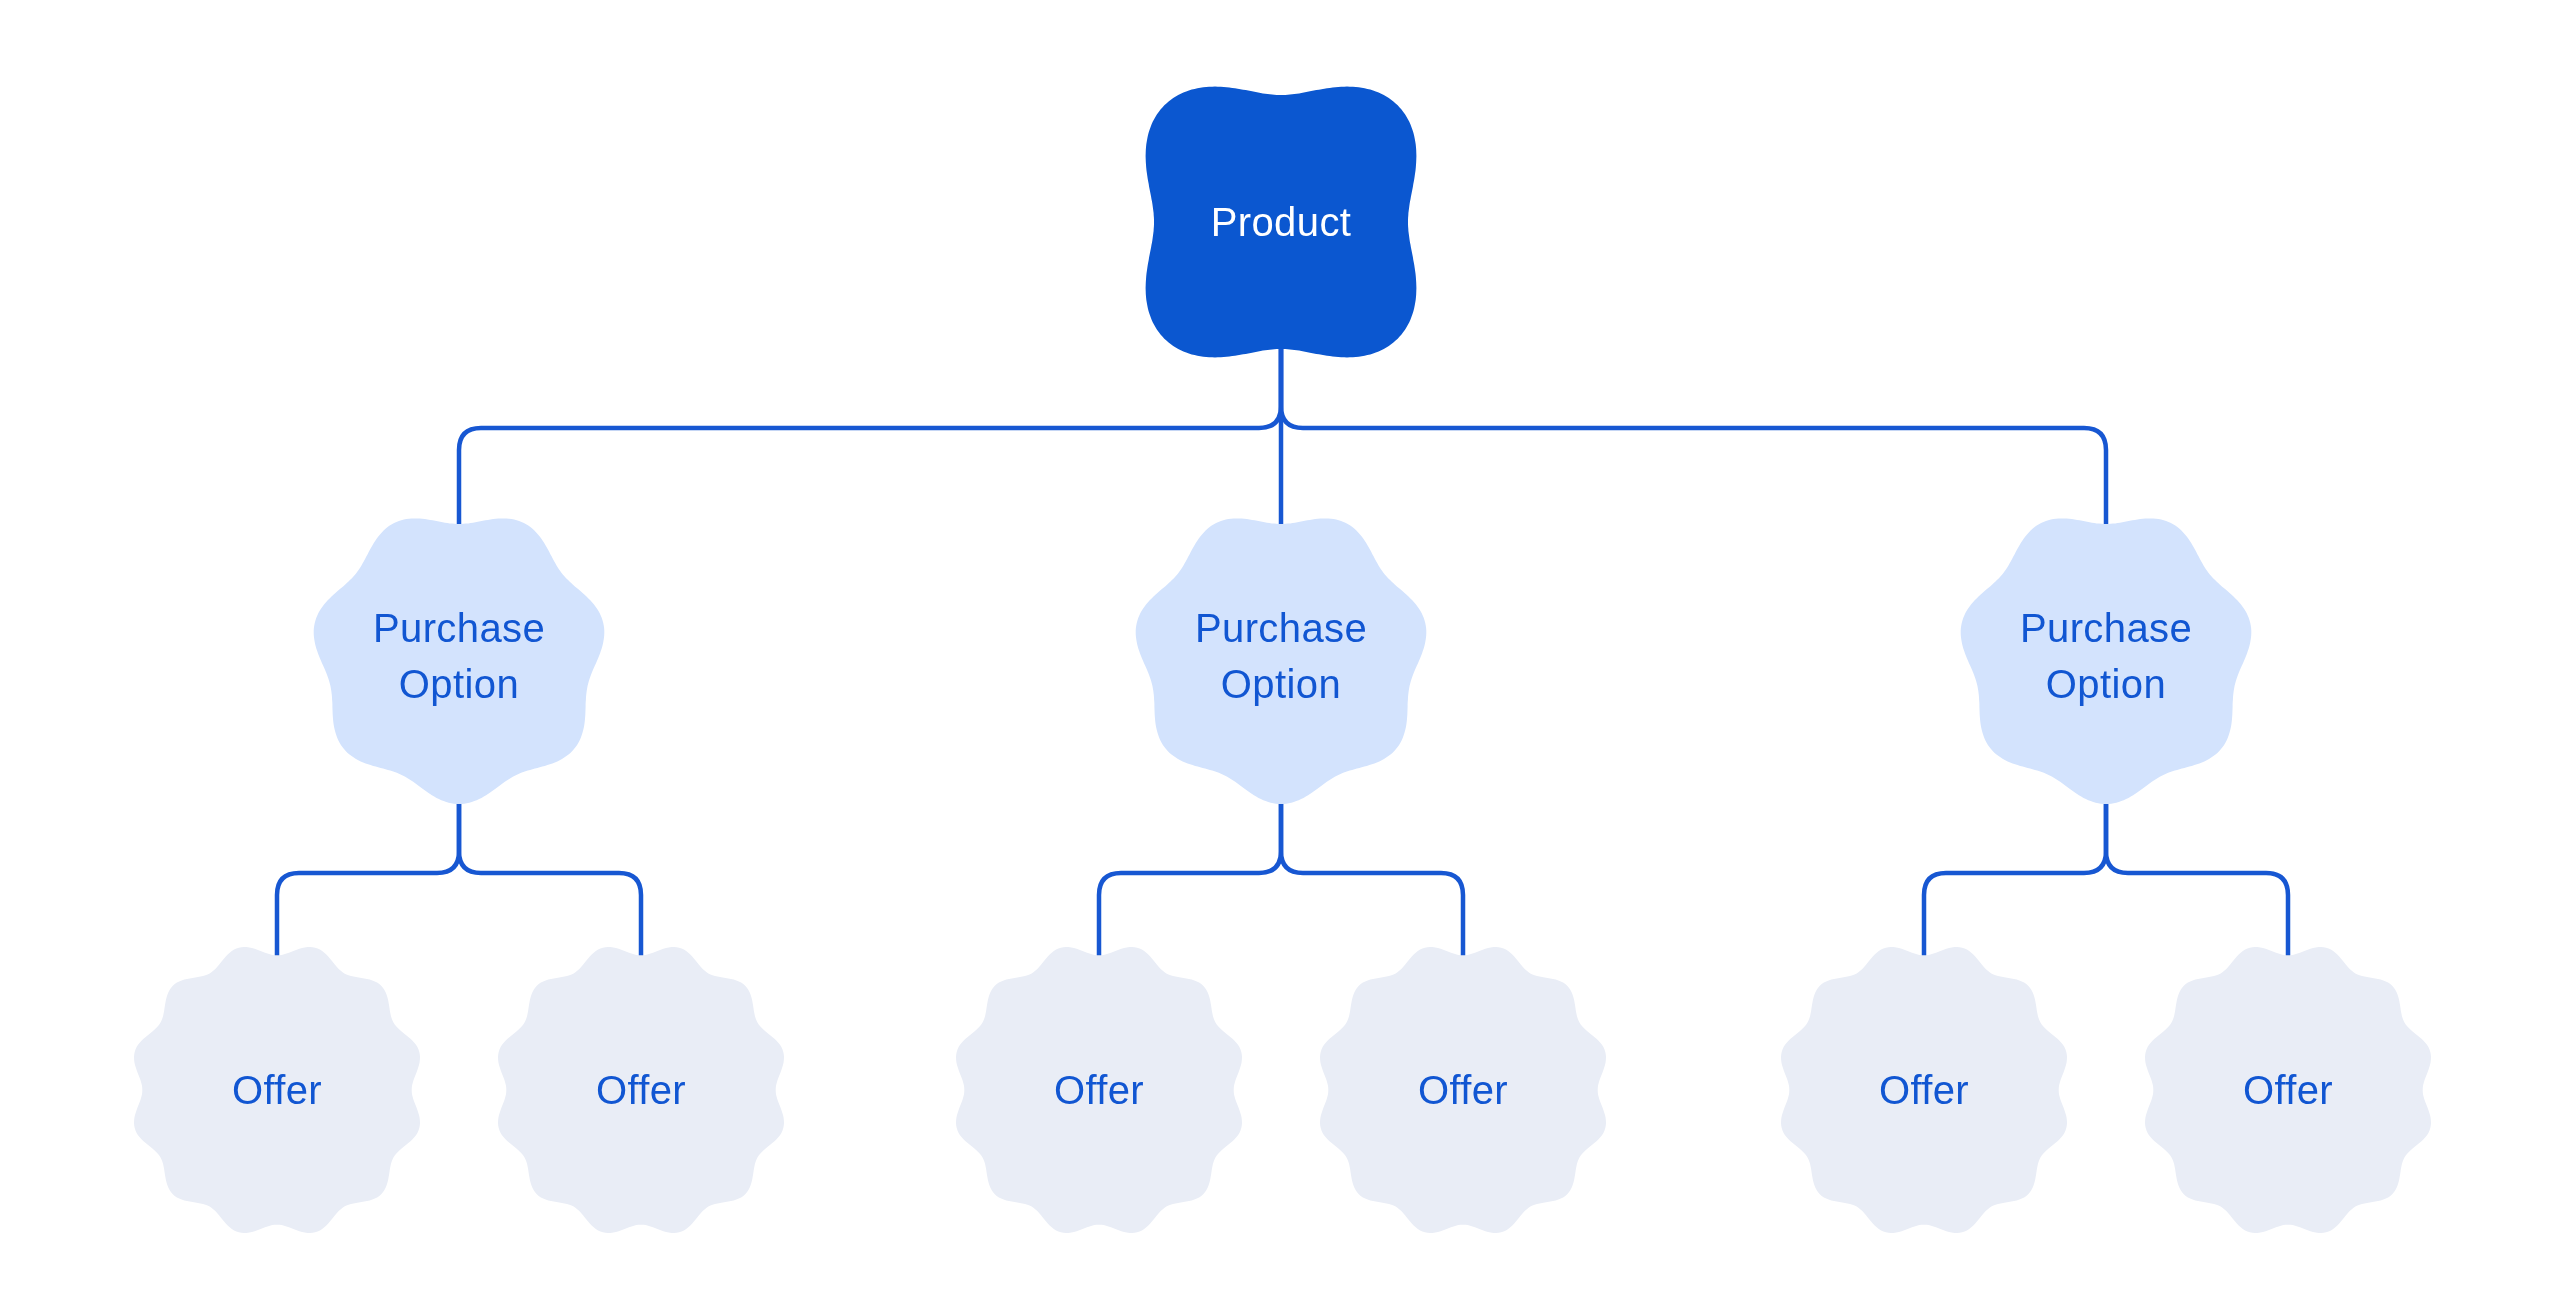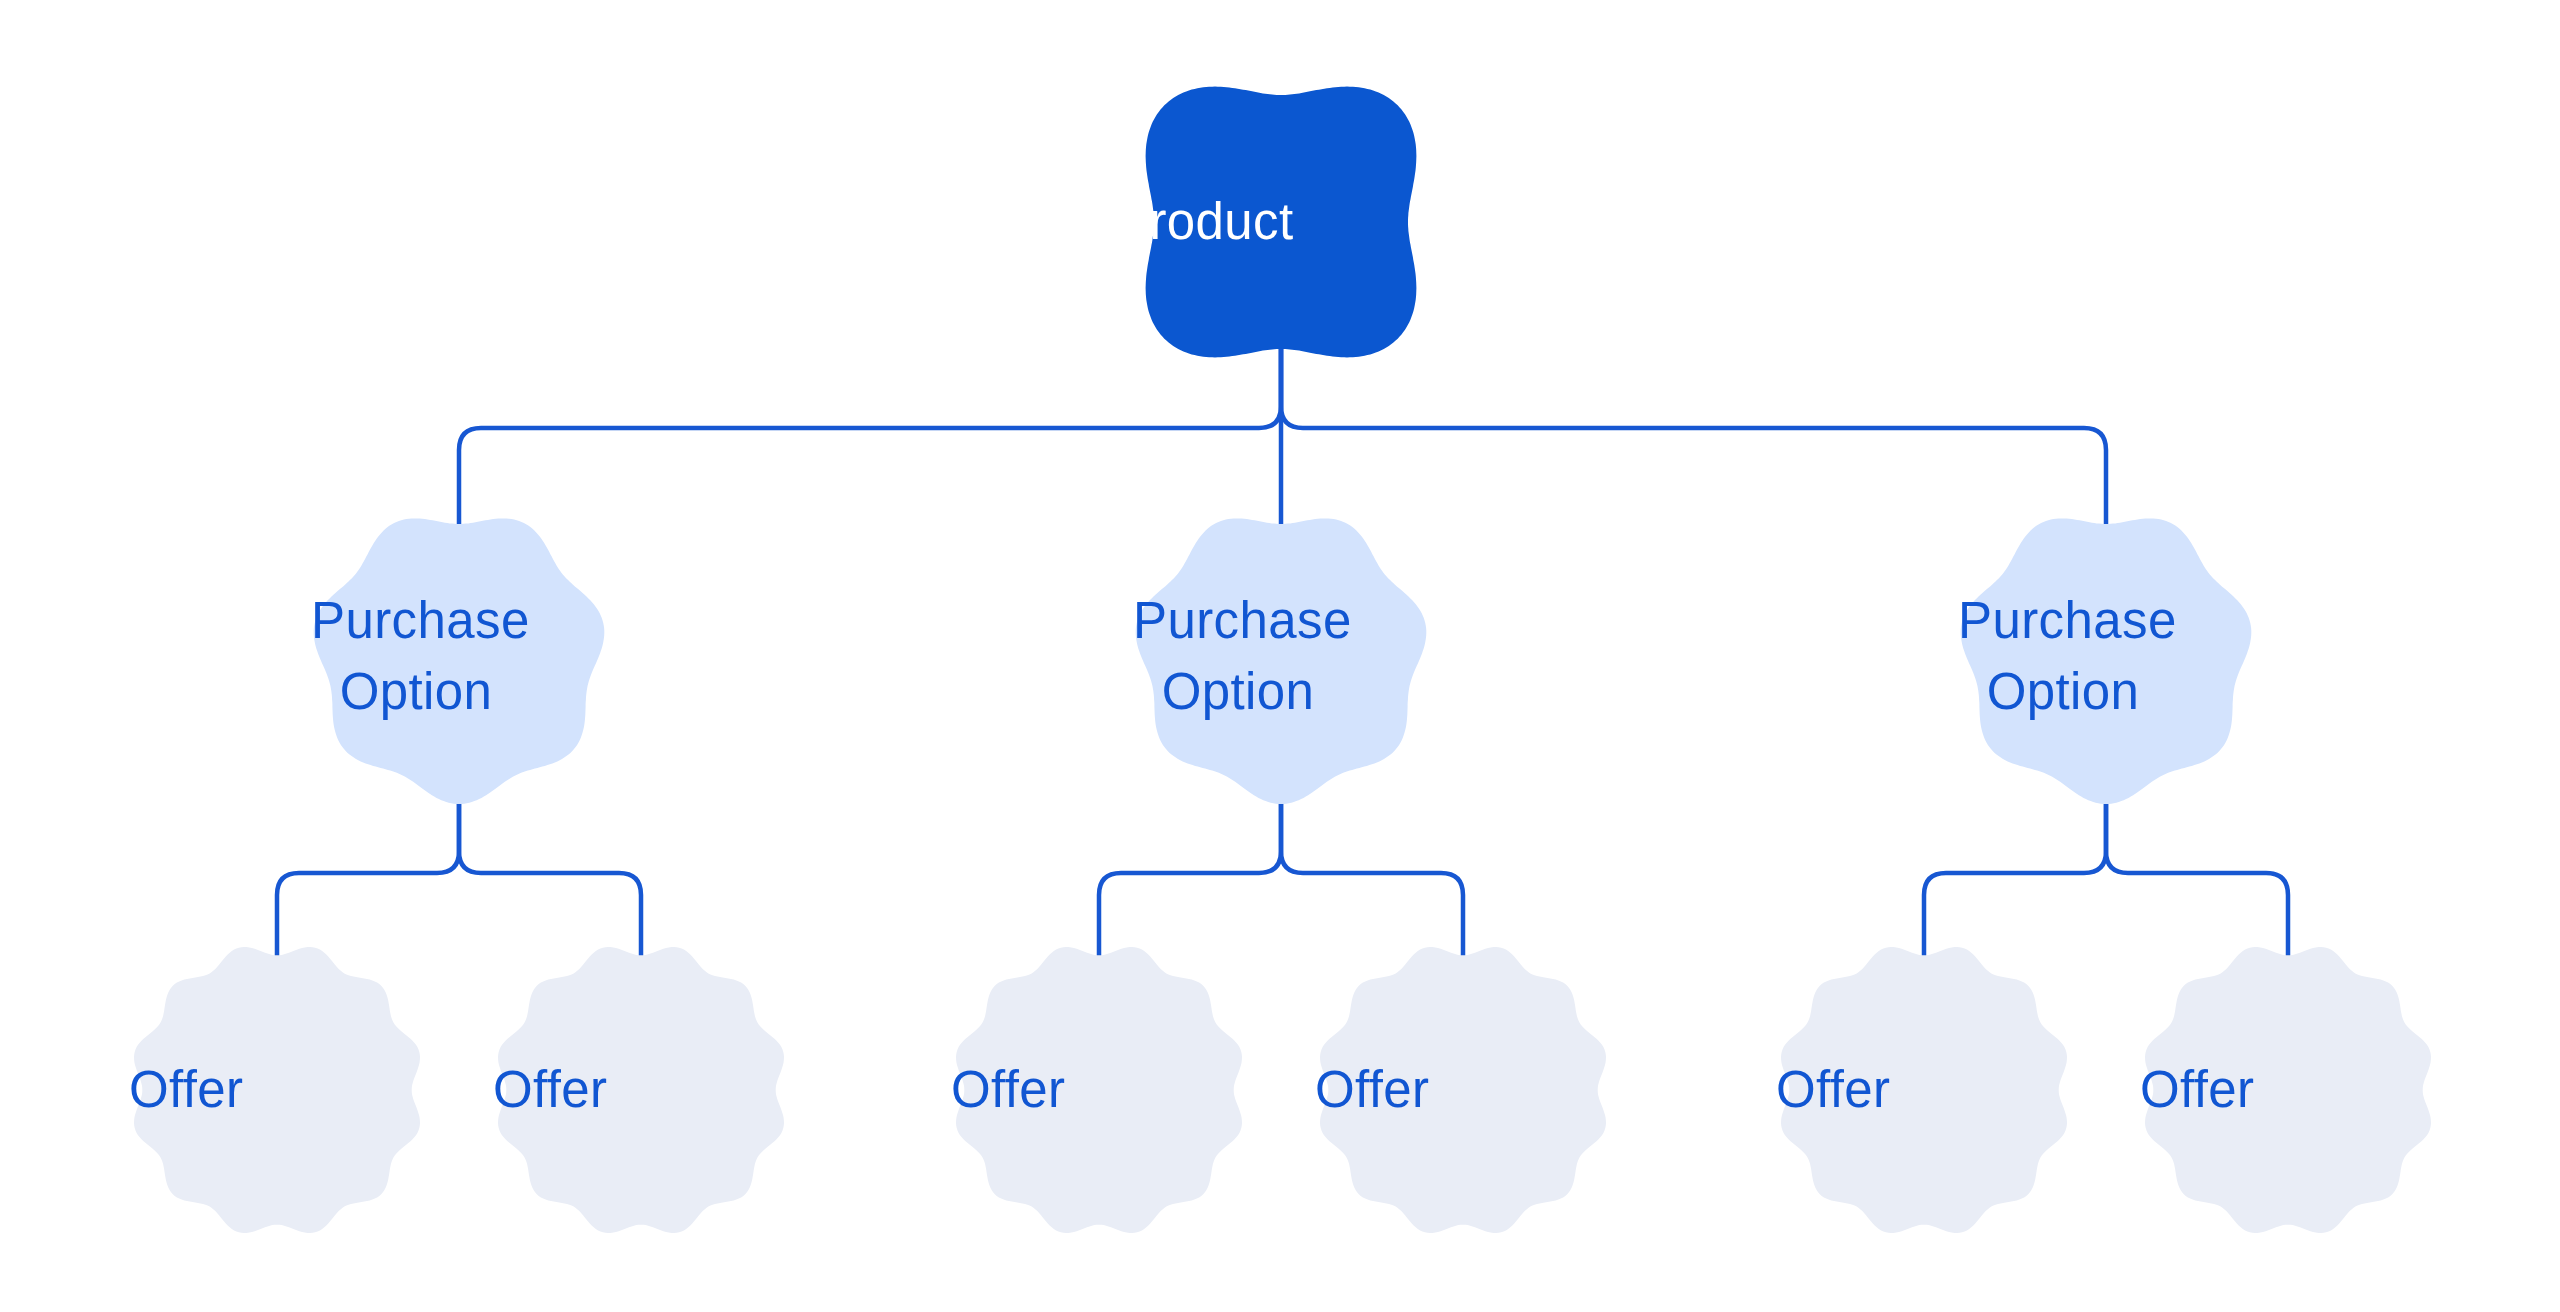--- a/index.html
+++ b/index.html
@@ -34,22 +34,23 @@
     inset: 0;
     width: 100%;
     height: 100%;
     display: block;
   }
   .node-label {
     position: absolute;
     inset: 0;
     display: flex;
     align-items: center;
+    justify-content: center;
     text-align: center;
-    font-size: 51px;
+    font-size: 40px;
     font-weight: 500;
     line-height: 1.4;
     letter-spacing: 0.4px;
     color: var(--ink, #1156d2);
   }
   .node-label span {
     display: inline-block;
     max-width: 210px;
   }
   .node.product .node-label {

